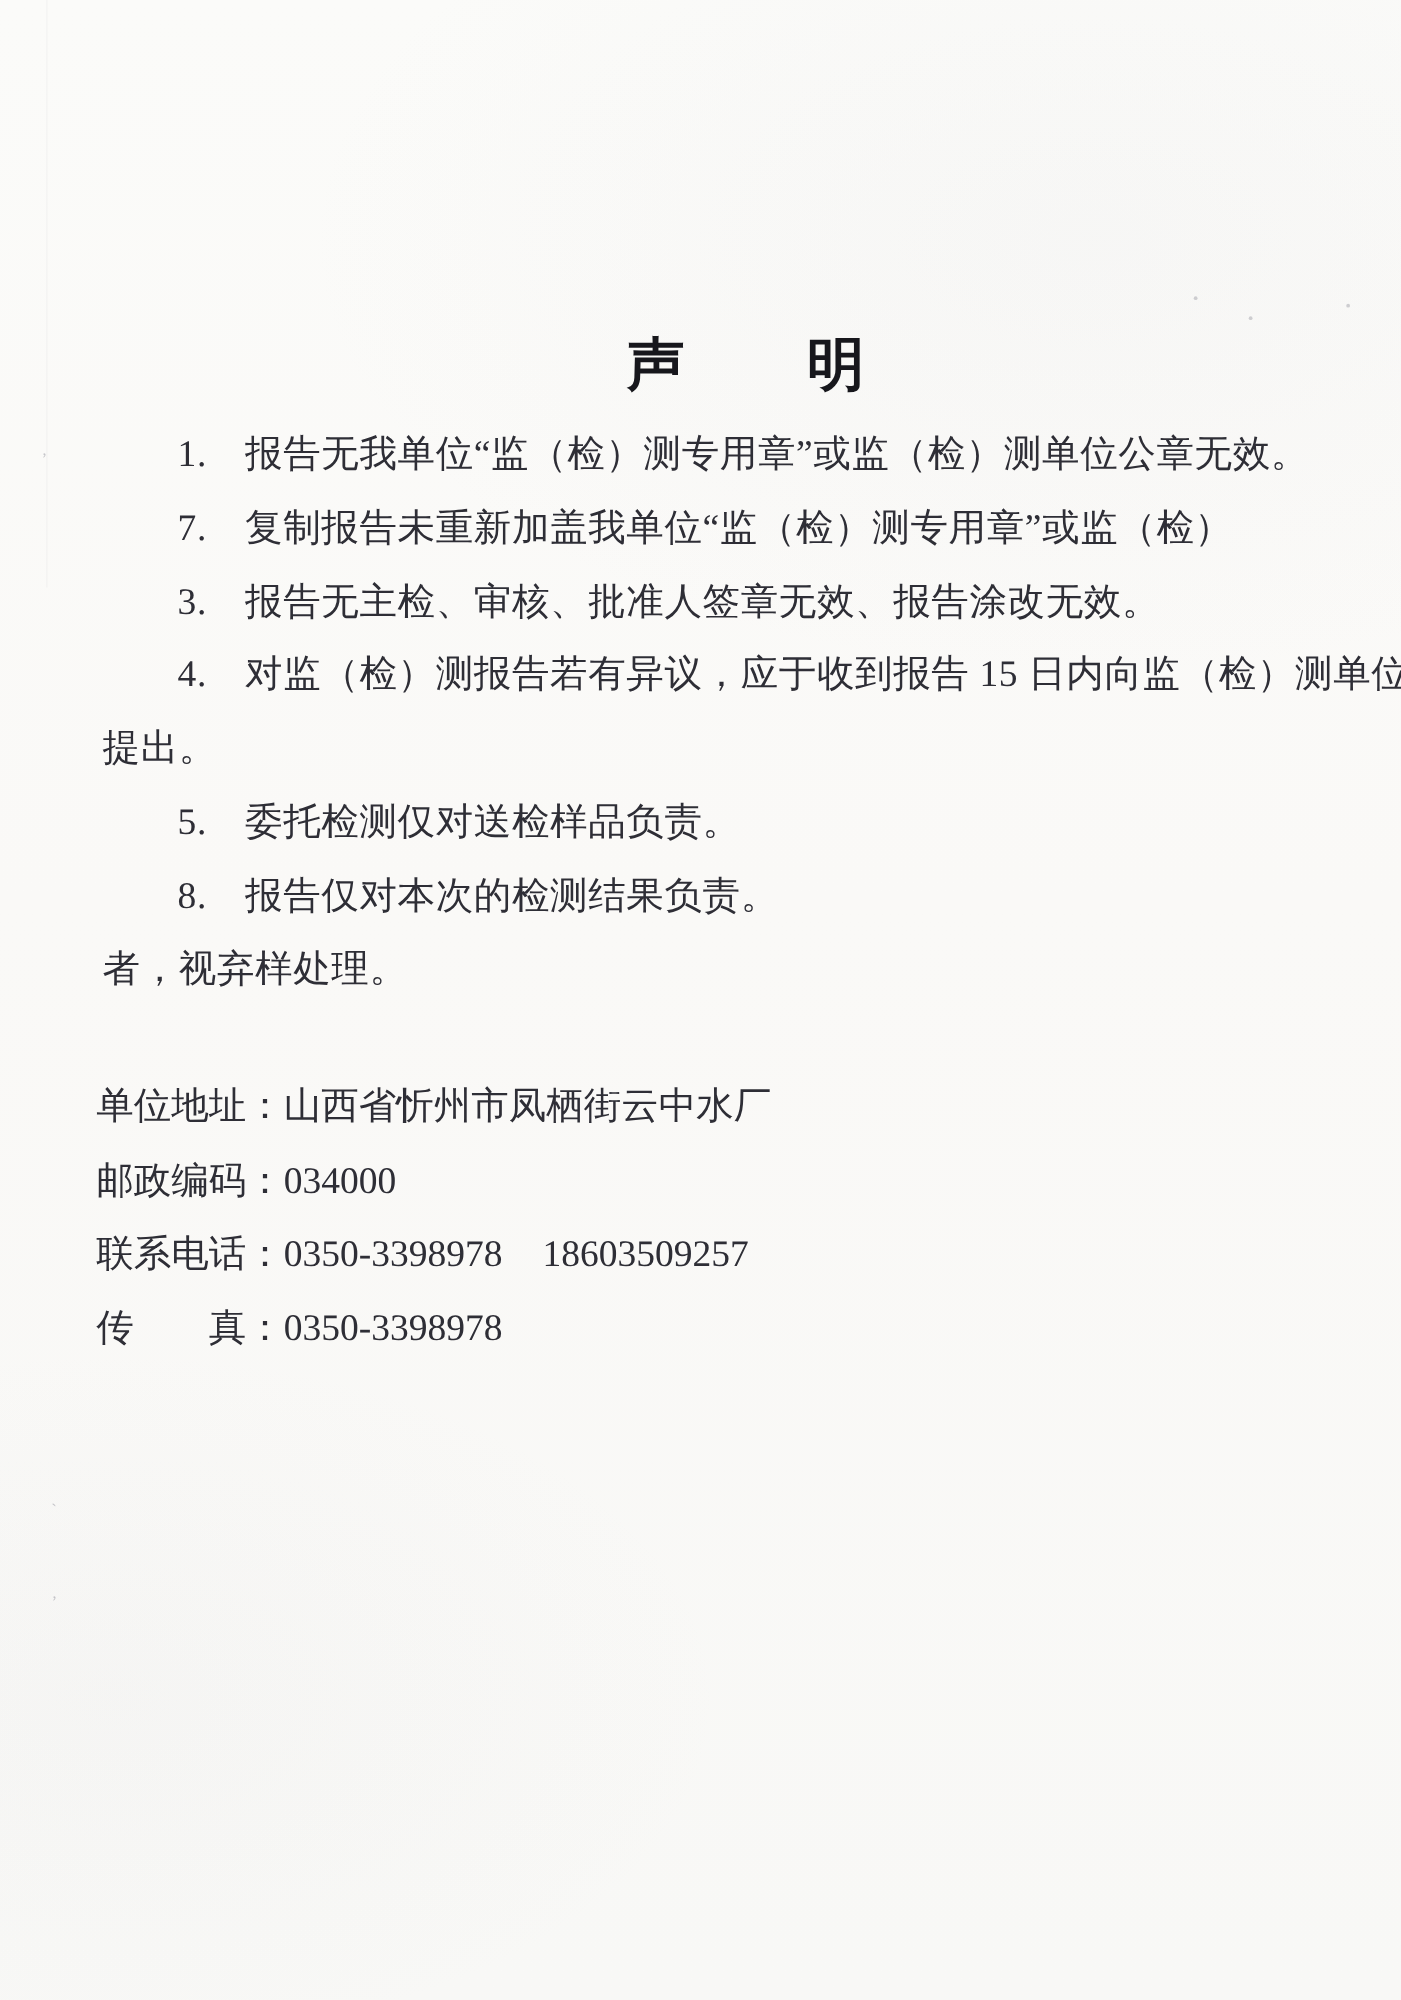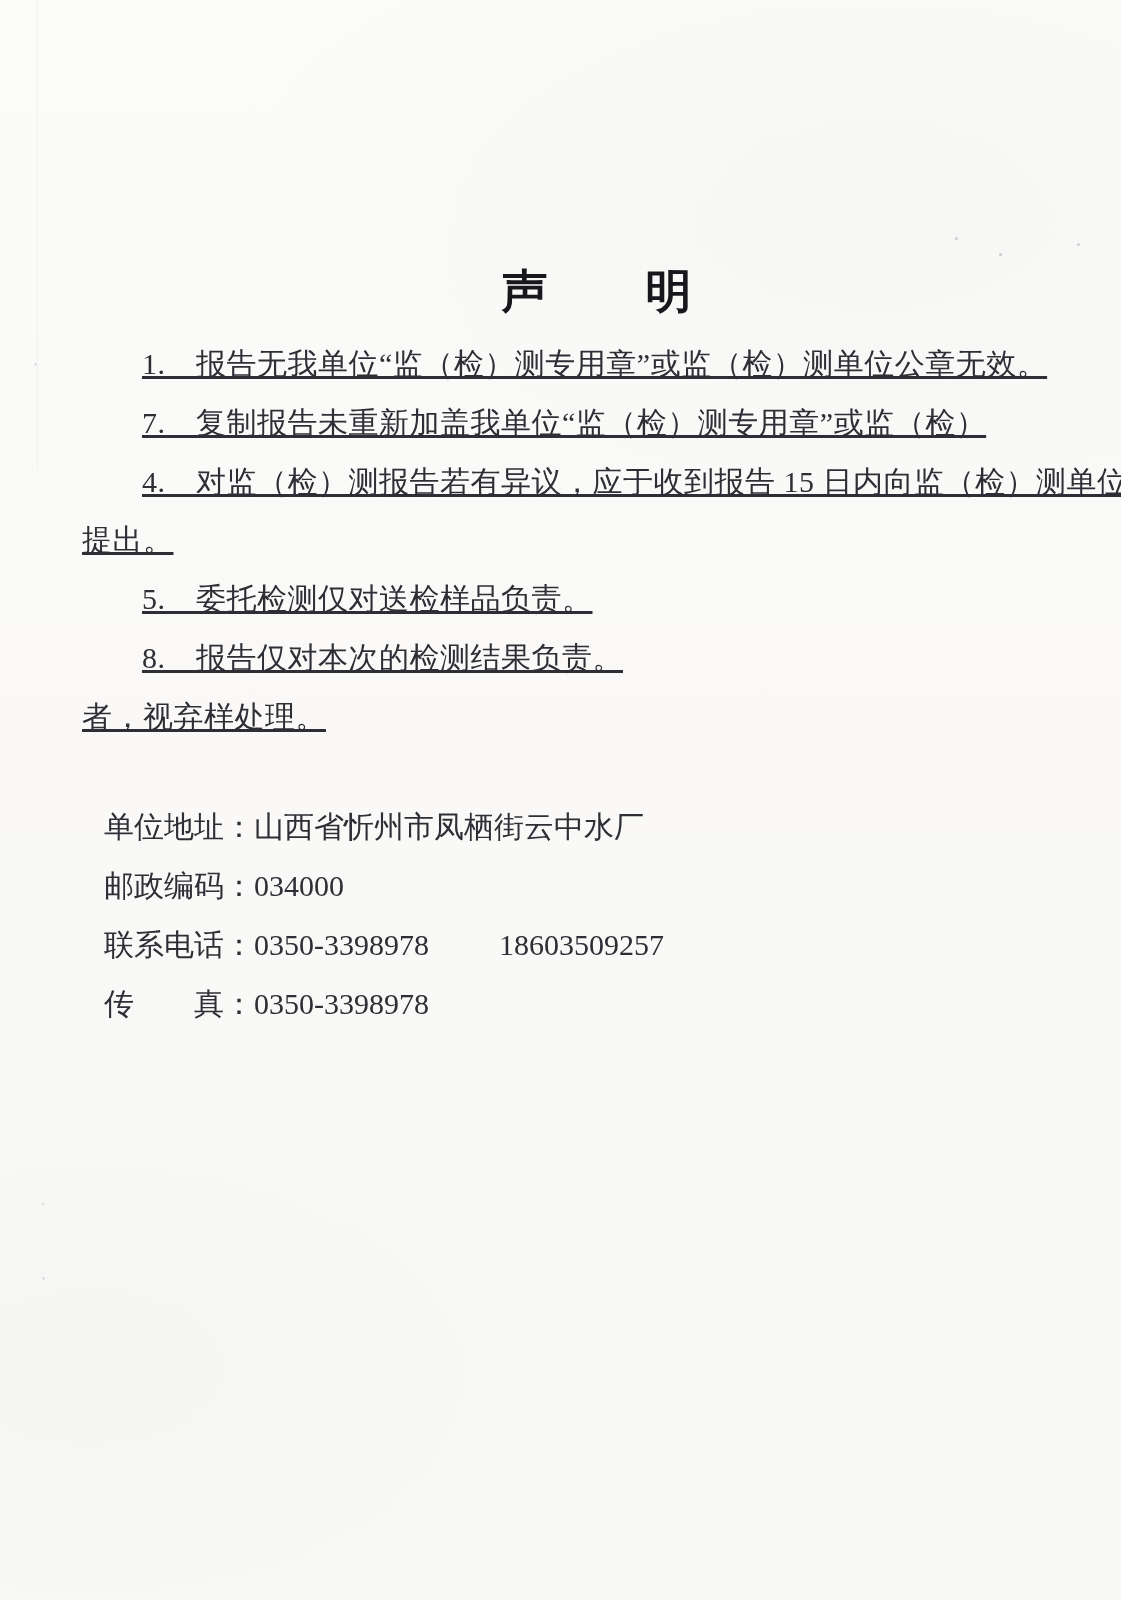--- a/index.html
+++ b/index.html
@@ -54,54 +54,55 @@
     letter-spacing: 2px;
   }
   .body-lines {
     margin-top: 21px;
     padding-left: 82px;
     padding-right: 60px;
     font-size: 30px;
     line-height: 58.8px;
     letter-spacing: 0.5px;
   }
-  .line { white-space: nowrap; text-decoration: underline; }
+  .line { white-space: nowrap; }
   .line.indent { padding-left: 60px; }
   .contact {
     margin-top: 50px;
-    padding-left: 104px;
+    padding-left: 77px;
     font-size: 30px;
     line-height: 59.3px;
   }
   .contact-row { white-space: nowrap; }
   .contact-label {
     display: inline-block;
     min-width: 150px;
   }
-  .contact-value2 { margin-left: 70px; }
+  .contact-value2 { margin-left: 32px; }
 </style>
 </head>
 <body>
 
 <div class="page">
 
   <div class="scan-edge"></div>
 
   <span class="smudge" style="left:34px; top:352px;">,</span>
   <span class="smudge" style="left:41px; top:1200px;">`</span>
   <span class="smudge" style="left:42px; top:1266px;">,</span>
   <span class="speck" style="left:955px; top:237px;"></span>
   <span class="speck" style="left:999px; top:253px;"></span>
   <span class="speck" style="left:1077px; top:243px;"></span>
 
   <div class="title">声　　明</div>
 
   <div class="body-lines">
     <div class="line indent">1.　报告无我单位“监（检）测专用章”或监（检）测单位公章无效。</div>
     <div class="line indent">7.　复制报告未重新加盖我单位“监（检）测专用章”或监（检）</div>
+    <div class="line indent">3.　报告无主检、审核、批准人签章无效、报告涂改无效。</div>
     <div class="line indent">4.　对监（检）测报告若有异议，应于收到报告 15 日内向监（检）测单位</div>
     <div class="line">提出。</div>
     <div class="line indent">5.　委托检测仅对送检样品负责。</div>
     <div class="line indent">8.　报告仅对本次的检测结果负责。</div>
     <div class="line">者，视弃样处理。</div>
   </div>
 
   <div class="contact">
     <div class="contact-row">
       <span class="contact-label">单位地址：</span><span class="contact-value">山西省忻州市凤栖街云中水厂</span>

